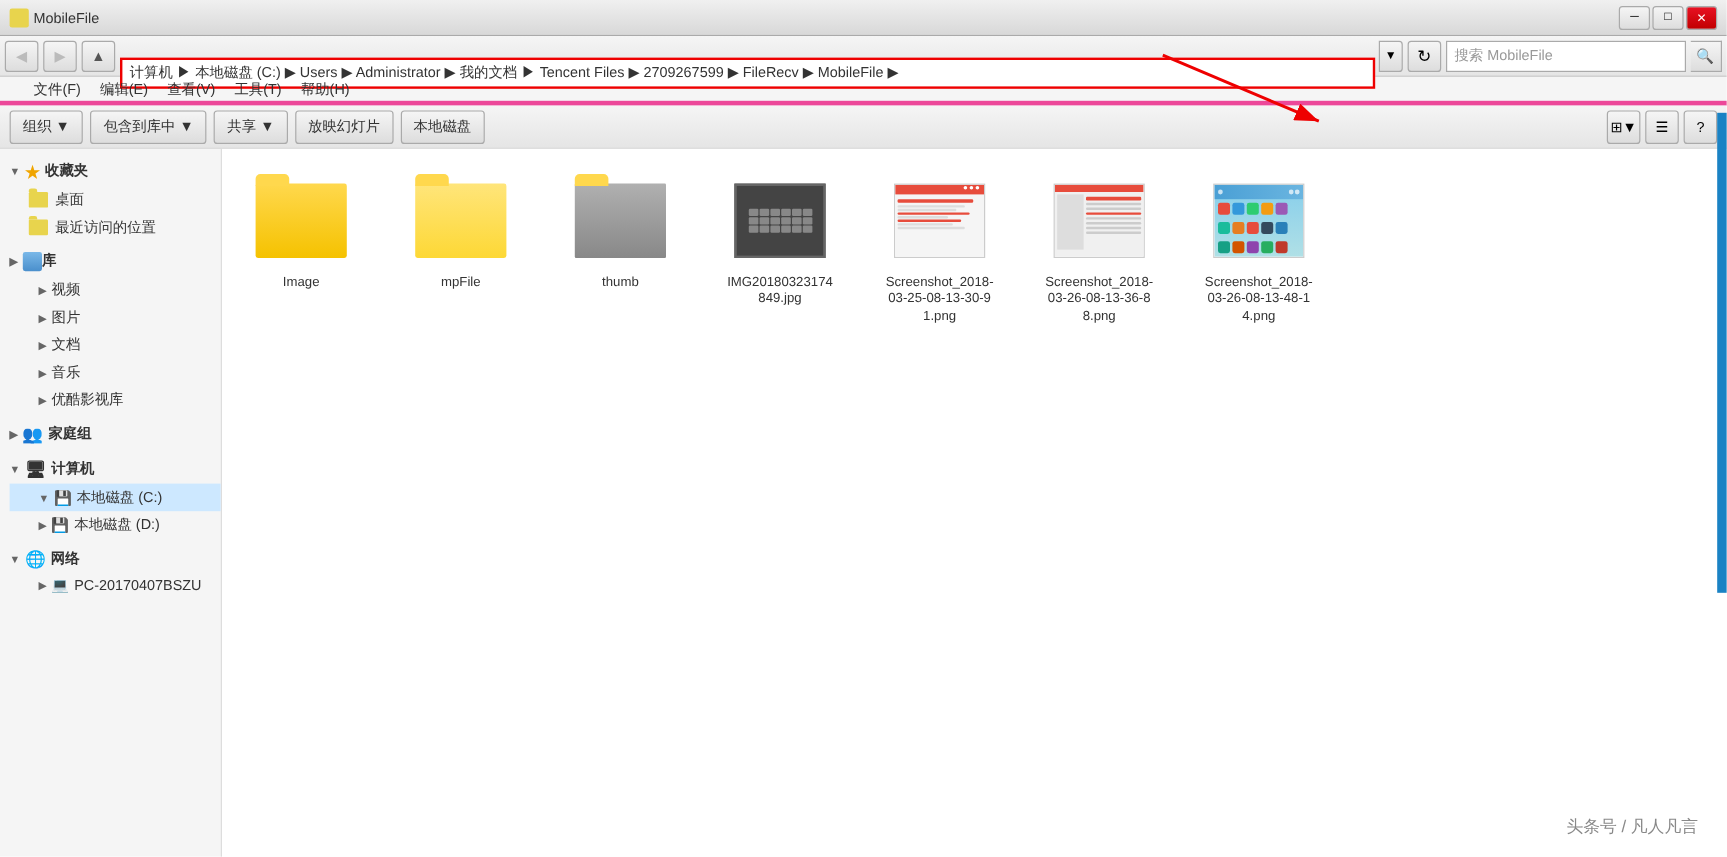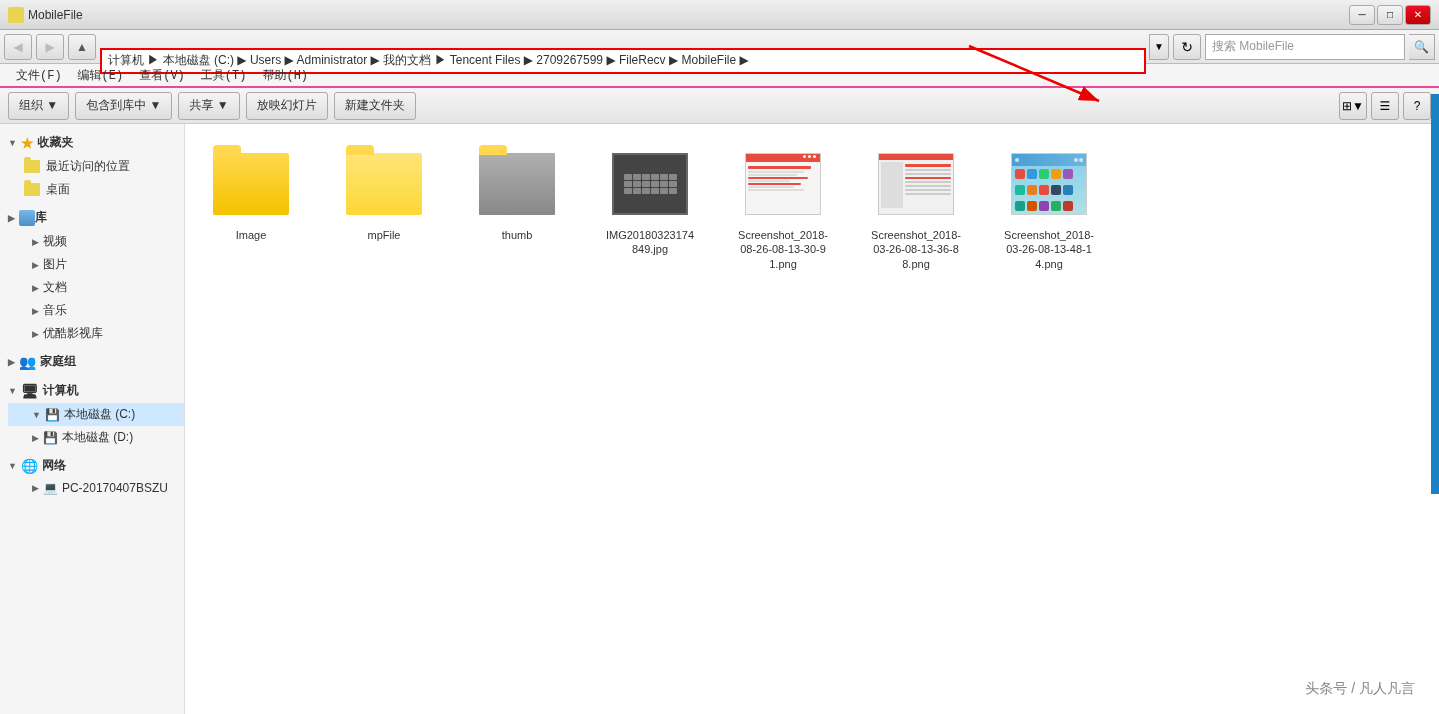--- a/index.html
+++ b/index.html
@@ -126,26 +126,25 @@
       border-left: none;
       cursor: pointer;
       display: flex; align-items: center; justify-content: center;
       font-size: 12px;
     }
 
     
     .menu-bar {
       height: 24px;
       background: #f5f5f5;
-      border-bottom: 2px solid #ec4899;
-      display: flex;
-      align-items: center;
-      padding: 0 8px;
+      border-bottom: 4px solid #ec4899;
+      display: flex;
+      align-items: center;
+      padding: 0 20px;
       gap: 0;
-      font-family: Liberation Mono, monospace;
     }
     .menu-item {
       padding: 3px 8px;
       font-size: 12px;
       color: #333;
       cursor: pointer;
     }
 
     
     .toolbar {
@@ -455,21 +454,21 @@
   <div class="tool-btn">
     <span>包含到库中 ▼</span>
   </div>
   <div class="tool-btn">
     <span>共享 ▼</span>
   </div>
   <div class="tool-btn">
     <span>放映幻灯片</span>
   </div>
   <div class="tool-btn">
-    <span>新建文件夹</span>
+    <span>本地磁盘</span>
   </div>
   <div class="toolbar-right">
     <div class="view-btn">⊞▼</div>
     <div class="view-btn">☰</div>
     <div class="view-btn">?</div>
   </div>
 </div>
 
 <div class="main-layout">
 
@@ -478,27 +477,27 @@
     <div class="sidebar-group">
       <div class="sidebar-group-header">
         <span class="expand-arrow">▼</span>
         <span class="star-icon">★</span>
         <span>收藏夹</span>
       </div>
       <div class="sidebar-item">
         <div class="item-icon">
           <div class="folder-icon-small"></div>
         </div>
-        <span>最近访问的位置</span>
+        <span>桌面</span>
       </div>
       <div class="sidebar-item">
         <div class="item-icon">
           <div class="folder-icon-small"></div>
         </div>
-        <span>桌面</span>
+        <span>最近访问的位置</span>
       </div>
     </div>
 
     <div class="sidebar-group">
       <div class="sidebar-group-header">
         <span class="expand-arrow">▶</span>
         <div class="item-icon">
           <div class="library-icon"></div>
         </div>
         <span>库</span>
@@ -641,21 +640,21 @@
                 <div class="ss1-line" style="width:70%;"></div>
                 <div class="ss1-line" style="width:85%;background:#e74c3c;"></div>
                 <div class="ss1-line" style="width:60%;"></div>
                 <div class="ss1-line" style="width:75%;background:#e74c3c;"></div>
                 <div class="ss1-line" style="width:65%;"></div>
                 <div class="ss1-line" style="width:80%;"></div>
               </div>
             </div>
           </div>
         </div>
-        <div class="file-name">Screenshot_2018-08-26-08-13-30-91.png</div>
+        <div class="file-name">Screenshot_2018-03-25-08-13-30-91.png</div>
       </div>
 
       <div class="file-item">
         <div class="file-thumbnail">
           <div class="screenshot-thumb">
             <div class="ss2-bg">
               <div class="ss2-topbar"></div>
               <div style="padding:2px; display:flex; gap:2px;">
                 <div style="width:22px; background:#ddd; height:46px;"></div>
                 <div style="flex:1;">

